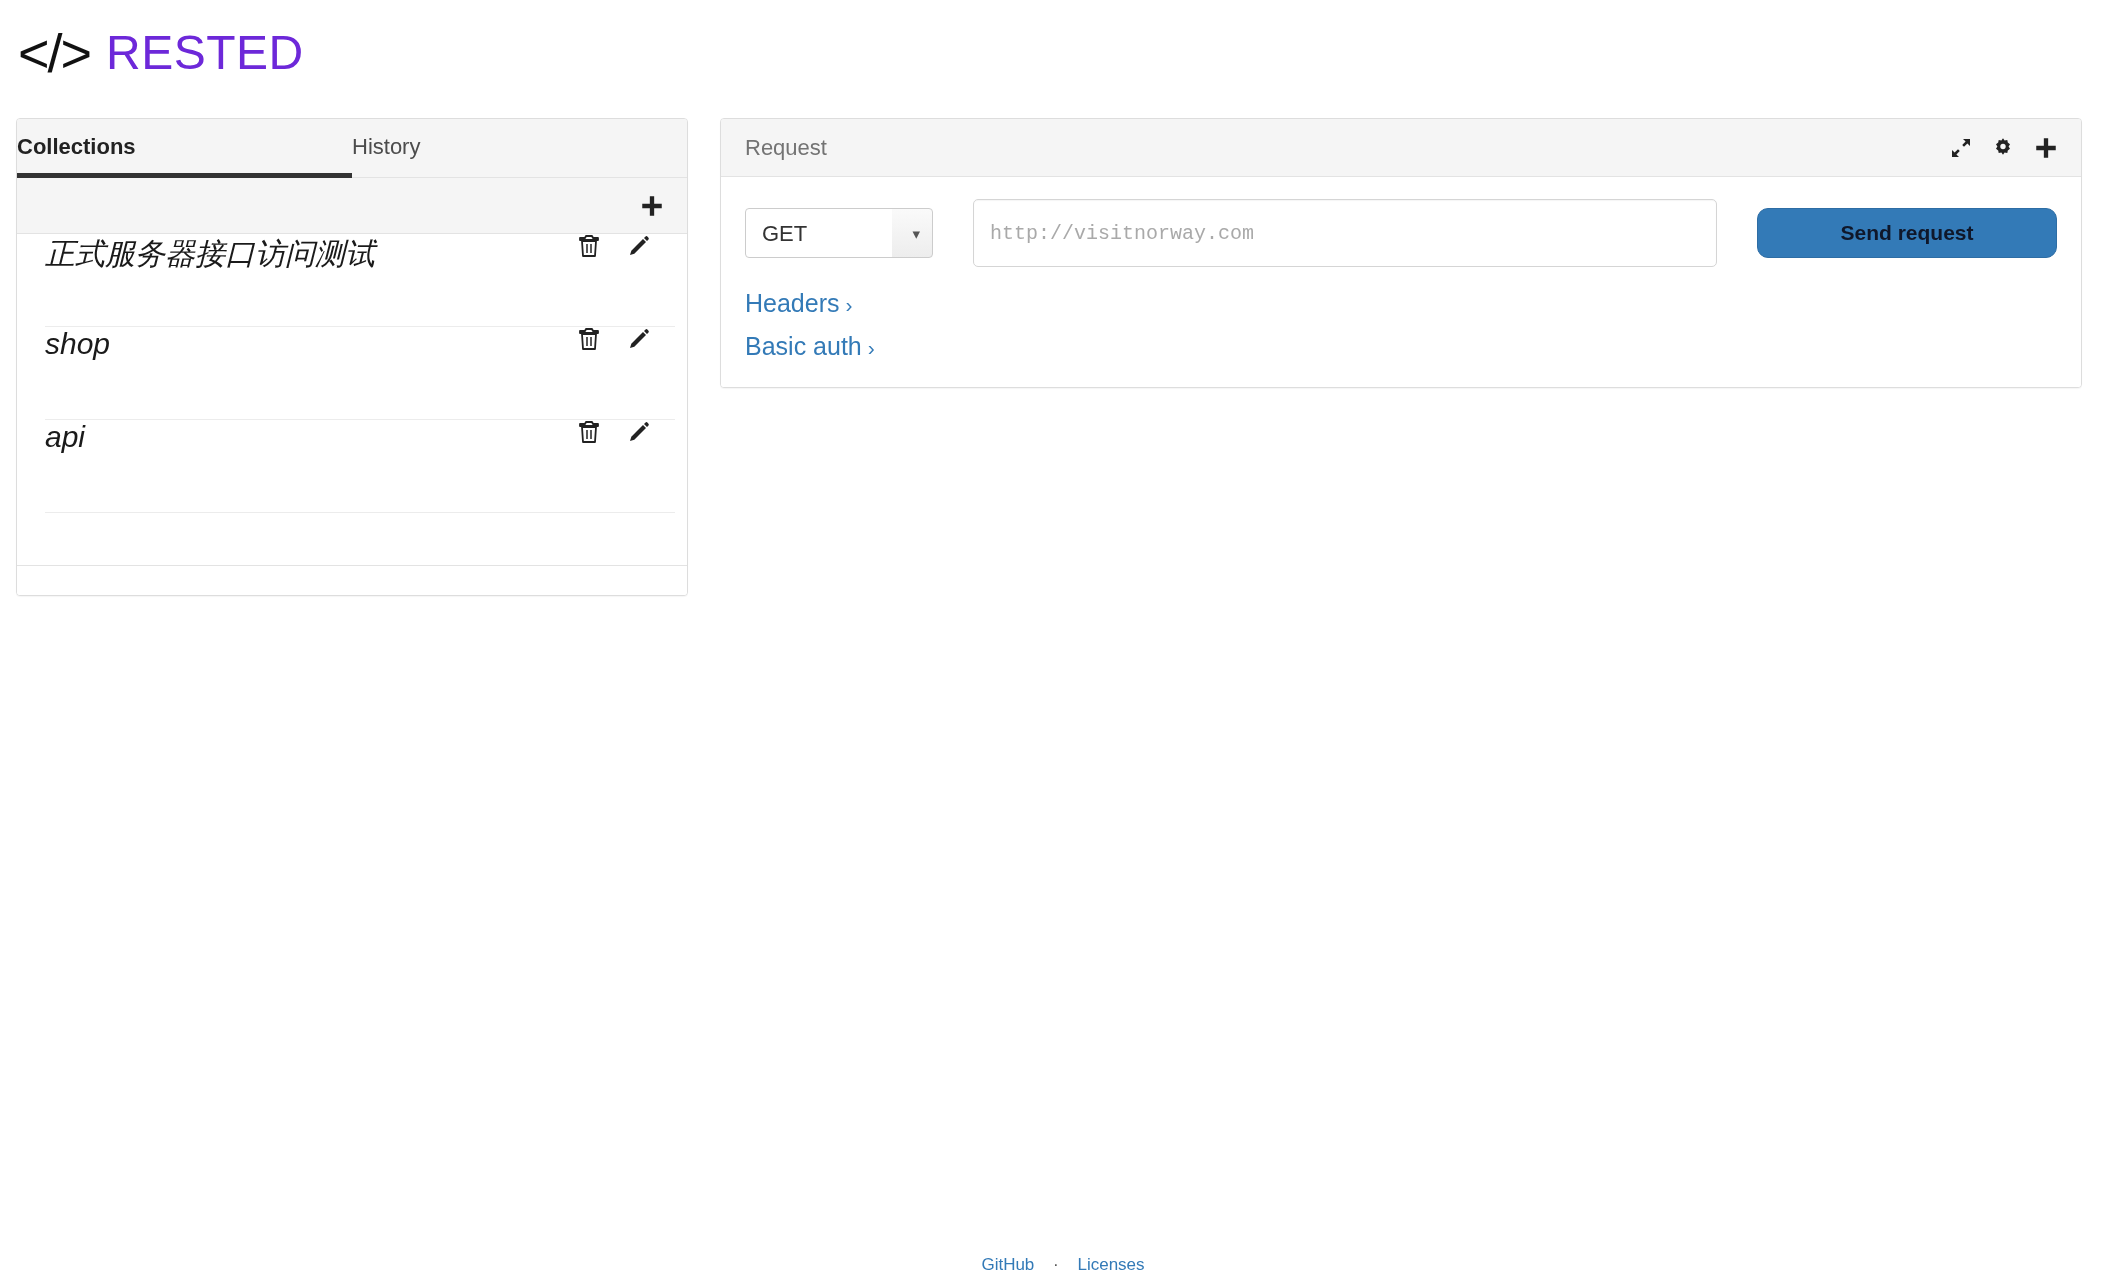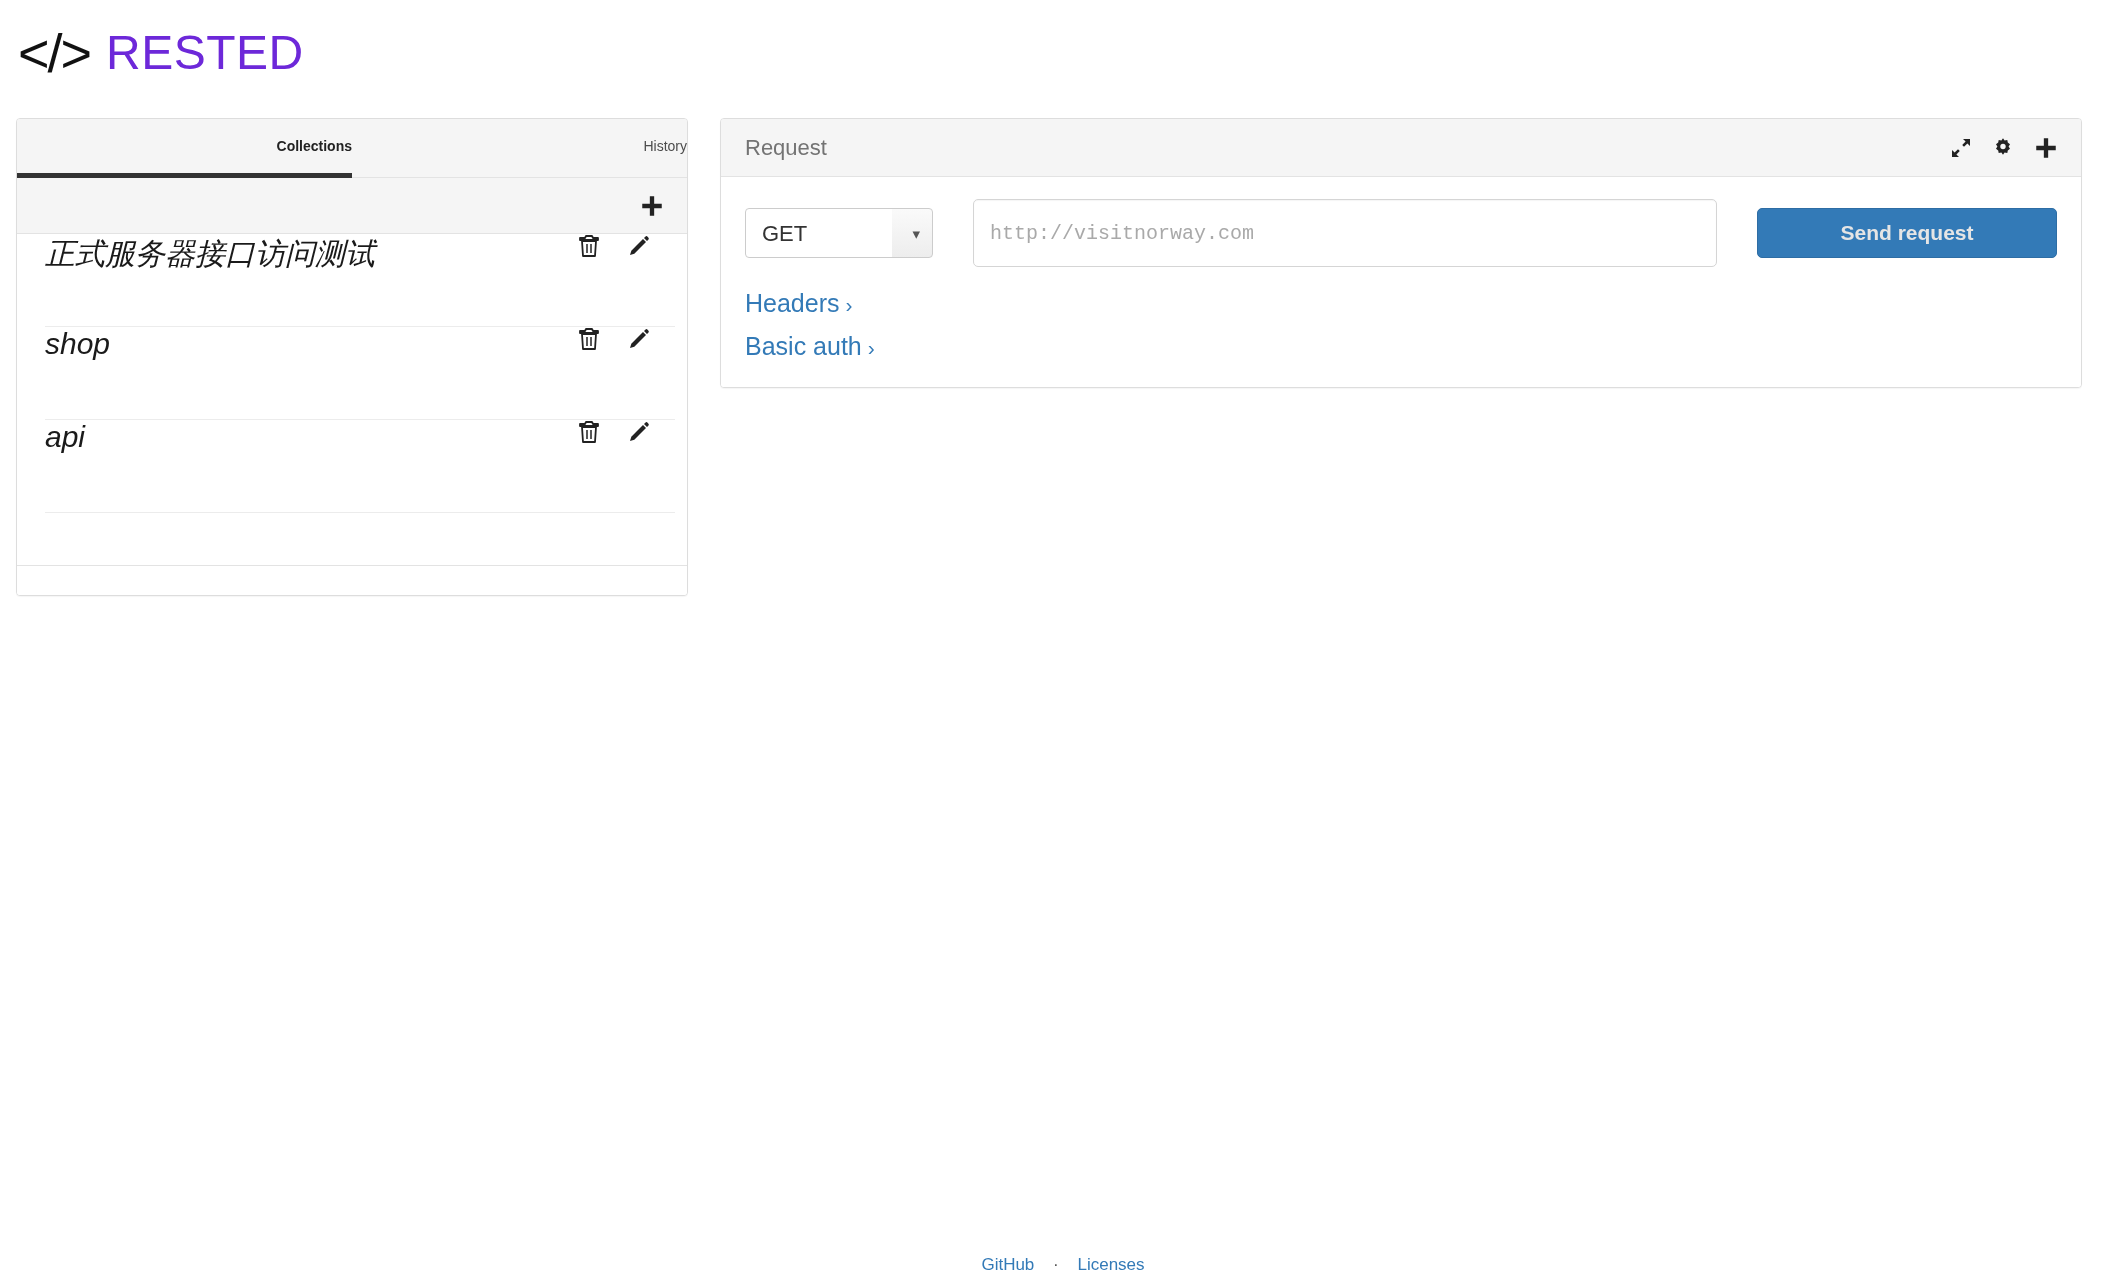--- a/index.html
+++ b/index.html
@@ -59,22 +59,22 @@
     overflow: hidden;
   }
   .tabs {
     display: flex;
     background: #f5f5f5;
     border-bottom: 1px solid #e3e3e3;
     height: 59px;
   }
   .tab {
     flex: 1;
-    text-align: right;
-    font-size: 14px;
+    text-align: left;
+    font-size: 22px;
     line-height: 55px;
     color: #4c4c4c;
     cursor: pointer;
     position: relative;
     user-select: none;
   }
   .tab.active {
     font-weight: bold;
     color: #222222;
   }
@@ -225,22 +225,22 @@
     color: #333333;
     background: #ffffff;
     box-shadow: inset 0 1px 1px rgba(0,0,0,0.04);
   }
   .url-input::placeholder { color: #a9a9a9; }
   .send-button {
     width: 300px;
     height: 50px;
     background: #337ab7;
     border: 1px solid #2e6da4;
-    border-radius: 5px;
-    color: #e5e5e5;
+    border-radius: 11px;
+    color: #0f172a;
     font-size: 21px;
     font-weight: bold;
     cursor: pointer;
     font-family: "Liberation Sans", sans-serif;
   }
   .toggle-links {
     margin-top: 22px;
   }
   .toggle-link {
     display: block;

